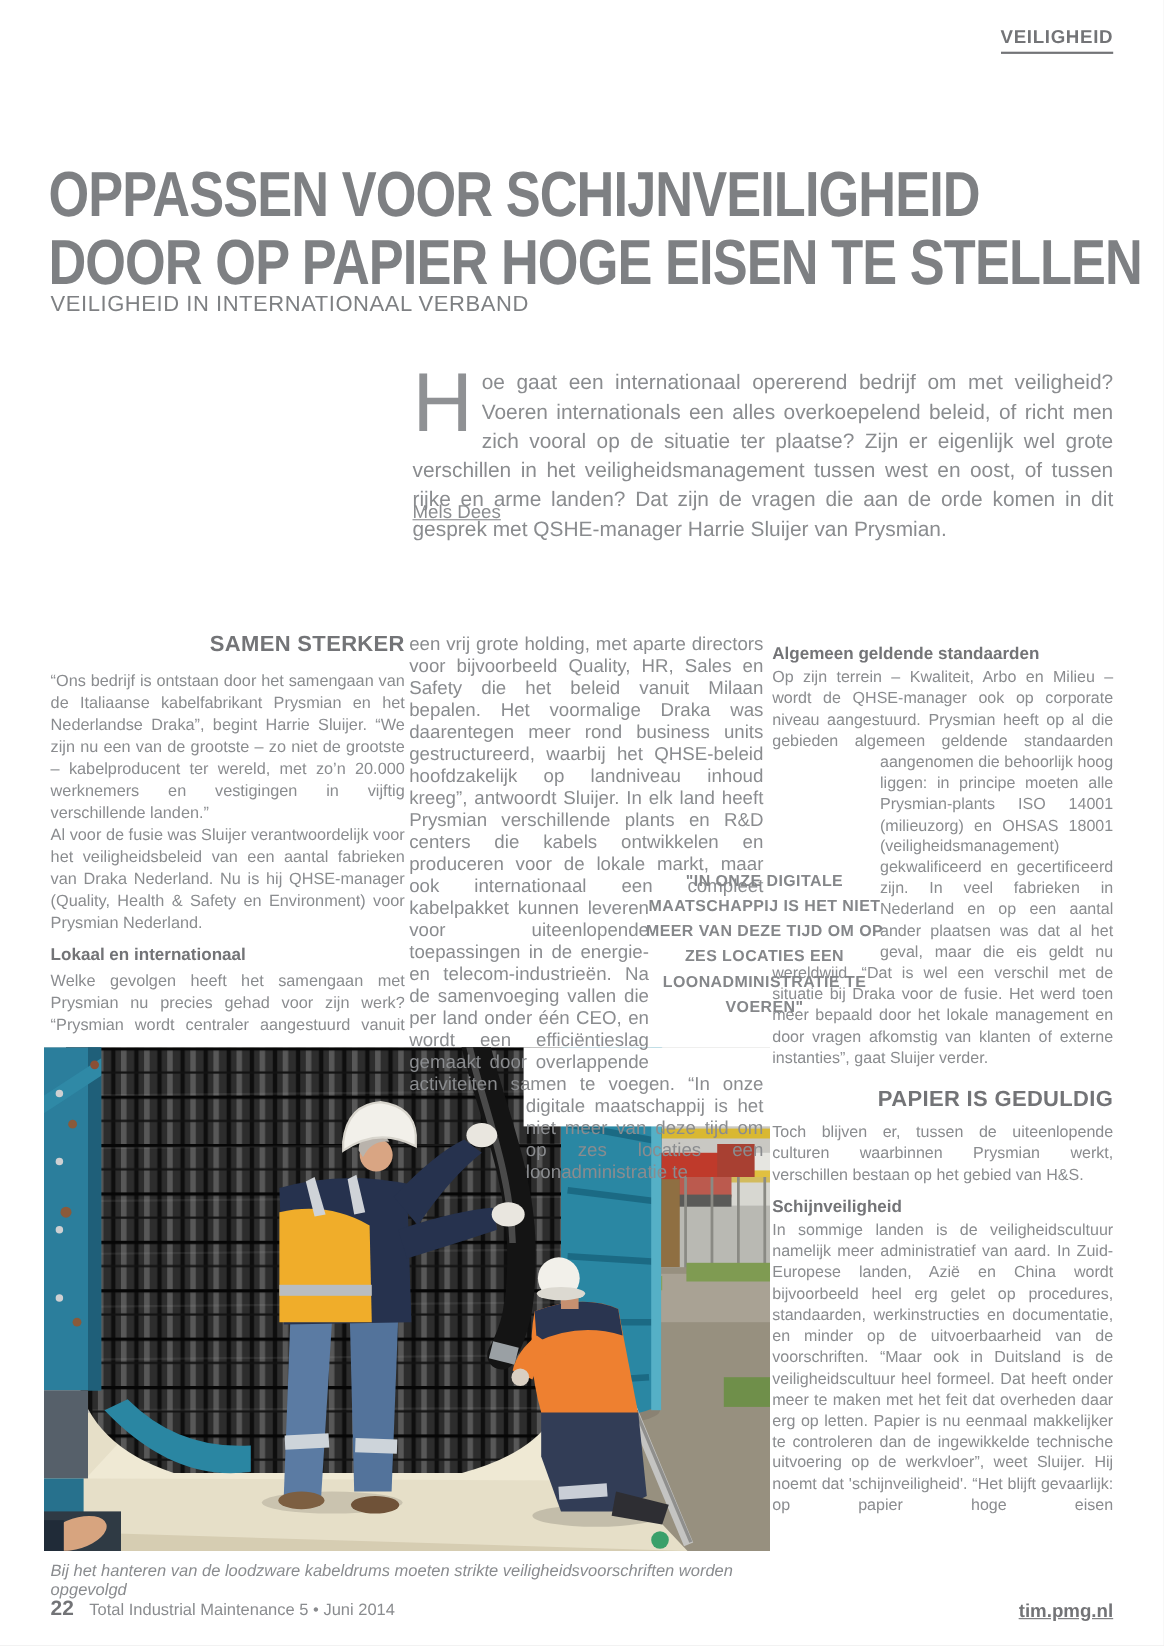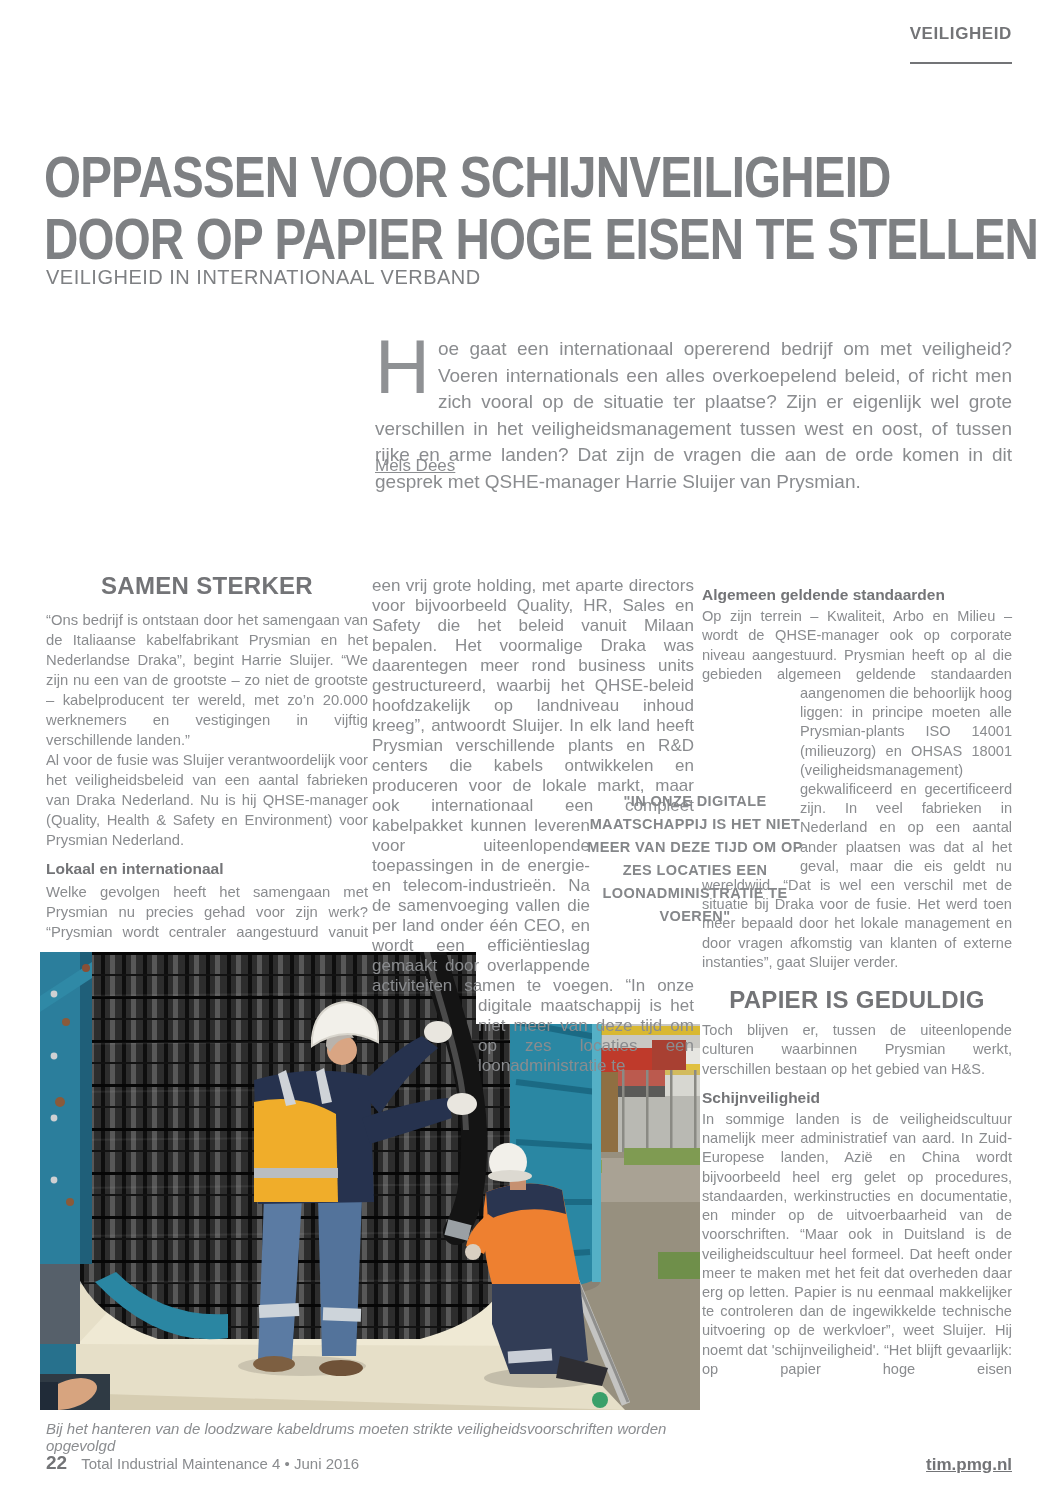--- a/index.html
+++ b/index.html
@@ -8,21 +8,21 @@
     margin:0 auto;overflow:hidden;
     font-family:"Liberation Sans",sans-serif;
     color:var(--text-gray,#8a8c8f);
   }
   
   .kicker{
     position:absolute;top:24px;right:46px;
     font-size:17px;font-weight:600;letter-spacing:.6px;
     color:var(--heading-gray,#737477);
     border-bottom:2px solid var(--heading-gray,#737477);
-    padding-bottom:18px;
+    padding-bottom:3px;
   }
   .title{
     position:absolute;left:44px;top:146px;width:1200px;margin:0;
     font-size:58px;line-height:62px;font-weight:700;letter-spacing:-1px;
     color:var(--title-gray,#7e8083);
     transform:scaleX(.82);transform-origin:left top;white-space:nowrap;
   }
   .title span{display:block;}
   .subtitle{
     position:absolute;left:46px;top:266px;
@@ -42,22 +42,22 @@
     position:absolute;left:375px;top:456px;
     font-size:17px;text-decoration:underline;color:var(--text-gray,#8a8c8f);
   }
   
   .col{position:absolute;top:576px;text-align:justify;z-index:2;}
   .col p{margin:0;}
   .col1{left:46px;width:322px;font-size:14.8px;line-height:20px;}
   .col2{left:372px;width:322px;font-size:17px;line-height:20px;}
   .col3{left:702px;width:310px;font-size:14.6px;line-height:19.2px;}
   .colhead{
-    font-size:24px;font-weight:700;letter-spacing:.3px;
-    color:var(--heading-gray,#737477);text-align:center;margin:0 0 14px 0;
+    font-size:20px;font-weight:700;letter-spacing:.3px;
+    color:var(--heading-gray,#737477);text-align:right;margin:0 0 14px 0;
   }
   .colhead.mid{margin:18px 0 12px 0;}
   .subhead{
     font-size:15.5px;font-weight:700;color:var(--heading-gray,#737477);
     text-align:left;margin:9px 0 3px 0;
   }
   .jlast{text-align-last:justify;}
   
   .qr{float:right;width:104px;height:148px;}
   .ql{float:left;width:98px;height:173px;}
@@ -275,17 +275,17 @@
       <ellipse cx="30" cy="442" rx="28" ry="14" fill="#d7a47f" transform="rotate(-18 30 442)"></ellipse>
       <rect x="0" y="430" width="18" height="28" fill="#202b38"></rect>
     </g>
 
     <rect x="436" y="0" width="224" height="72" fill="#ffffff"></rect>
   </svg>
 
   <div class="caption">Bij het hanteren van de loodzware kabeldrums moeten strikte veiligheidsvoorschriften worden opgevolgd</div>
 
   <div class="footer-left">
-    <b>22</b><span>Total Industrial Maintenance 4 • Juni 2016</span>
+    <b>22</b><span>Total Industrial Maintenance 5 • Juni 2014</span>
   </div>
   <div class="footer-right">tim.pmg.nl</div>
 
 </div>
 
 </body></html>

